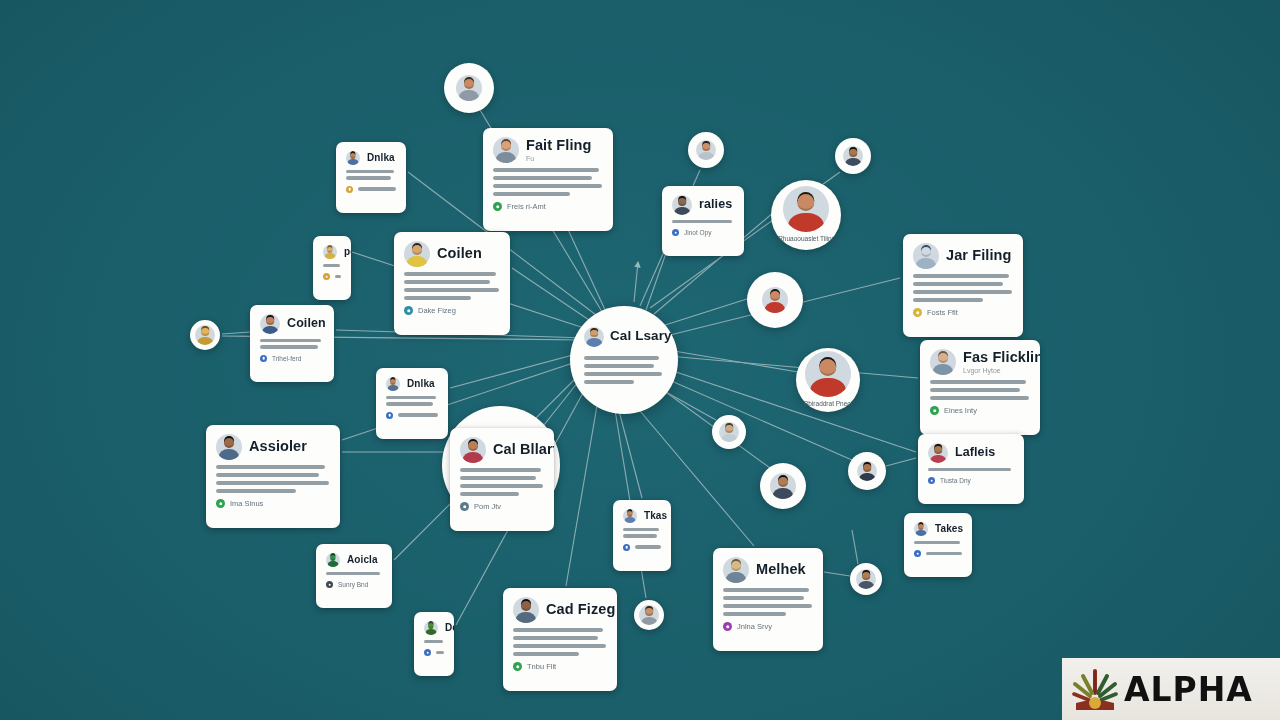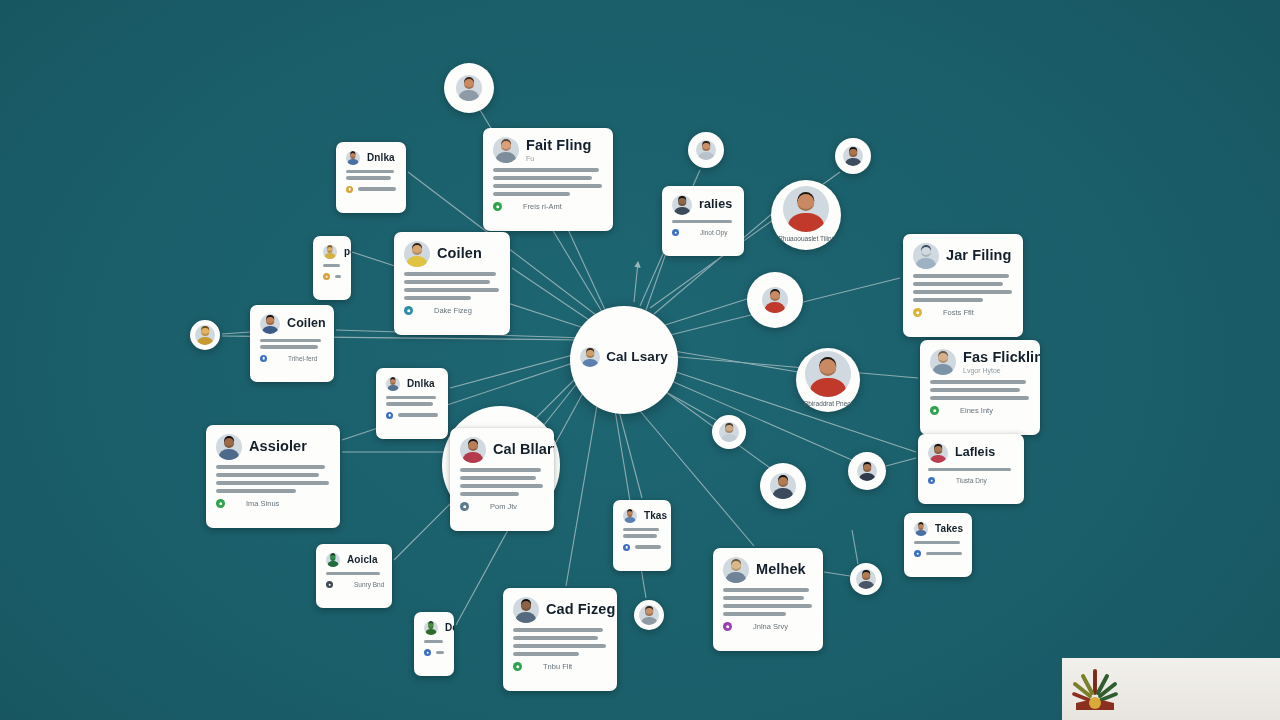--- a/index.html
+++ b/index.html
@@ -145,21 +145,20 @@
     transform: translate(-50%,-50%);
   }
   .dot.sm { width: 7px; height: 7px; }
   .dot.sm::after { width: 2.6px; height: 2.6px; }
 
   .foot-label {
     font-size: 7.5px;
     color: #66737c;
     white-space: nowrap;
     filter: blur(.4px);
-    margin-left: 16px;
   }
   .foot-label.xs { font-size: 6.5px; }
 
   
   .circle {
     background: #fdfdfb;
     border-radius: 50%;
     display: flex;
     flex-direction: column;
     align-items: center;
@@ -179,21 +178,21 @@
 
   
   .hub {
     width: 108px;
     height: 108px;
     background: #fdfdfb;
     border-radius: 50%;
     box-shadow: 0 3px 14px rgba(0,0,0,.30);
     padding: 0 14px;
     display: flex;
-    flex-direction: row;
+    flex-direction: column;
     justify-content: center;
     z-index: 5;
   }
   .hub .hub-head {
     display: flex;
     align-items: center;
     gap: 6px;
     margin-bottom: 6px;
   }
   .hub .name { font-size: 13.5px; }
@@ -714,15 +713,16 @@
         <path d="M11 9 L20 26" stroke="#7a7f2a" stroke-width="4"></path>
         <path d="M35 9 L26 26" stroke="#2f5d2f" stroke-width="4"></path>
         <path d="M3 17 L18 29" stroke="#7a7f2a" stroke-width="4"></path>
         <path d="M43 17 L28 29" stroke="#2f5d2f" stroke-width="4"></path>
         <path d="M2 27 L17 33" stroke="#8b2f1f" stroke-width="3.6"></path>
         <path d="M44 27 L29 33" stroke="#2f5d2f" stroke-width="3.6"></path>
         <path d="M4 36 Q23 30 42 36 L42 43 L4 43 Z" fill="#8b2f1f" stroke="none"></path>
         <circle cx="23" cy="36" r="6" fill="#d9a93a" stroke="none"></circle>
       </g>
     </svg>
+    <span id="wm-text">ALPHA</span>
   </div>
 
 </div>
 
 </body></html>

